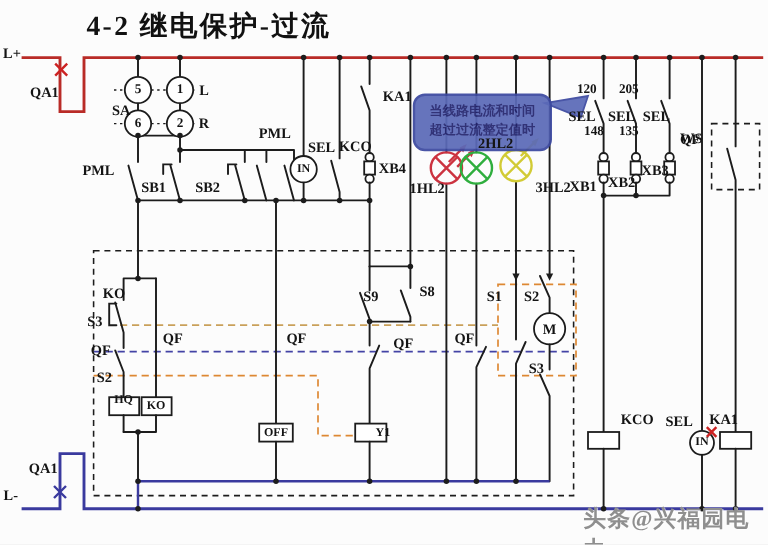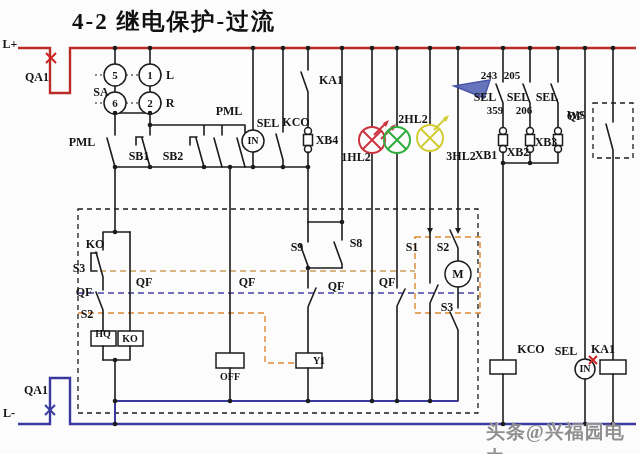--- a/index.html
+++ b/index.html
@@ -213,71 +213,75 @@
         <circle cx="585" cy="424" r="2.3"></circle>
         <circle cx="613" cy="424" r="2.3"></circle>
     </g>
 
     <polygon points="454,86 490,80 484,98" style="fill:var(--callout-bg);stroke:var(--callout-border);stroke-width:1.5;opacity:.93"></polygon>
   </svg>
 
   <div class="title">4-2  继电保护-过流</div>
   <div class="watermark">头条@兴福园电力</div>
 
+  <div class="callout">
+    <span>当线路电流和时间</span>
+    <span>超过过流整定值时</span>
+  </div>
 
   <span class="lbl" style="left:10px;top:44px">L+</span>
   <span class="lbl" style="left:37px;top:77px">QA1</span>
   <span class="lbl" style="left:101px;top:92px">SA</span>
   <span class="lbl num" style="left:115px;top:75px">5</span>
   <span class="lbl num" style="left:150px;top:75px">1</span>
   <span class="lbl num" style="left:115px;top:103px">6</span>
   <span class="lbl num" style="left:150px;top:103px">2</span>
   <span class="lbl" style="left:170px;top:75px">L</span>
   <span class="lbl" style="left:170px;top:103px">R</span>
   <span class="lbl" style="left:82px;top:142px">PML</span>
-  <span class="lbl" style="left:139px;top:156px">SB1</span>
+  <span class="lbl" style="left:128px;top:156px">SB1</span>
   <span class="lbl" style="left:173px;top:156px">SB2</span>
   <span class="lbl" style="left:229px;top:111px">PML</span>
   <span class="lbl" style="left:268px;top:123px">SEL</span>
   <span class="lbl" style="left:296px;top:122px">KCO</span>
   <span class="lbl sm" style="left:253px;top:141px">IN</span>
   <span class="lbl" style="left:327px;top:140px">XB4</span>
   <span class="lbl" style="left:331px;top:80px">KA1</span>
-  <span class="lbl num" style="left:489px;top:75px">243</span>
-  <span class="lbl num" style="left:512px;top:75px">205</span>
+  <span class="lbl num" style="left:489px;top:75px">120</span>
+  <span class="lbl num" style="left:524px;top:75px">205</span>
   <span class="lbl" style="left:485px;top:97px">SEL</span>
   <span class="lbl" style="left:518px;top:97px">SEL</span>
   <span class="lbl" style="left:547px;top:97px">SEL</span>
-  <span class="lbl num" style="left:495px;top:110px">359</span>
-  <span class="lbl num" style="left:524px;top:110px">206</span>
+  <span class="lbl num" style="left:495px;top:110px">148</span>
+  <span class="lbl num" style="left:524px;top:110px">135</span>
   <span class="lbl" style="left:486px;top:155px">XB1</span>
   <span class="lbl" style="left:518px;top:152px">XB2</span>
   <span class="lbl" style="left:546px;top:142px">XB3</span>
   <span class="lbl" style="left:575px;top:116px">QF</span>
   <span class="lbl" style="left:576px;top:115px">WS</span>
   <span class="lbl" style="left:356px;top:157px">1HL2</span>
   <span class="lbl" style="left:413px;top:119px">2HL2</span>
   <span class="lbl" style="left:461px;top:156px">3HL2</span>
   <span class="lbl" style="left:95px;top:244px">KO</span>
   <span class="lbl" style="left:79px;top:268px">S3</span>
   <span class="lbl" style="left:84px;top:292px">QF</span>
   <span class="lbl" style="left:144px;top:282px">QF</span>
   <span class="lbl" style="left:87px;top:314px">S2</span>
   <span class="lbl sm" style="left:103px;top:334px">HQ</span>
   <span class="lbl sm" style="left:130px;top:339px">KO</span>
   <span class="lbl" style="left:247px;top:282px">QF</span>
-  <span class="lbl" style="left:297px;top:247px">S9</span>
+  <span class="lbl" style="left:309px;top:247px">S9</span>
   <span class="lbl" style="left:356px;top:243px">S8</span>
   <span class="lbl" style="left:336px;top:286px">QF</span>
   <span class="lbl" style="left:387px;top:282px">QF</span>
   <span class="lbl" style="left:412px;top:247px">S1</span>
   <span class="lbl" style="left:443px;top:247px">S2</span>
   <span class="lbl" style="left:458px;top:274px">M</span>
   <span class="lbl" style="left:447px;top:307px">S3</span>
-  <span class="lbl sm" style="left:230px;top:377px">OFF</span>
+  <span class="lbl sm" style="left:230px;top:361px">OFF</span>
   <span class="lbl sm" style="left:319px;top:361px">Y1</span>
   <span class="lbl" style="left:531px;top:349px">KCO</span>
   <span class="lbl" style="left:566px;top:351px">SEL</span>
   <span class="lbl" style="left:603px;top:349px">KA1</span>
   <span class="lbl sm" style="left:585px;top:369px">IN</span>
   <span class="lbl" style="left:36px;top:390px">QA1</span>
   <span class="lbl" style="left:9px;top:413px">L-</span>
 
 </div>
 

